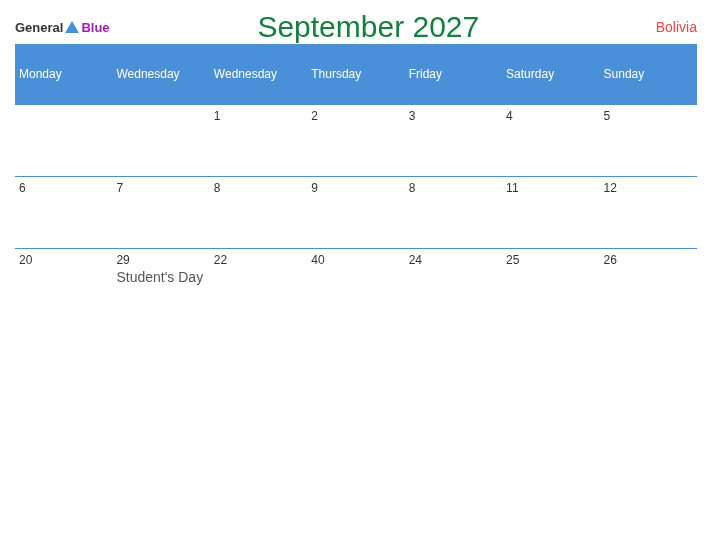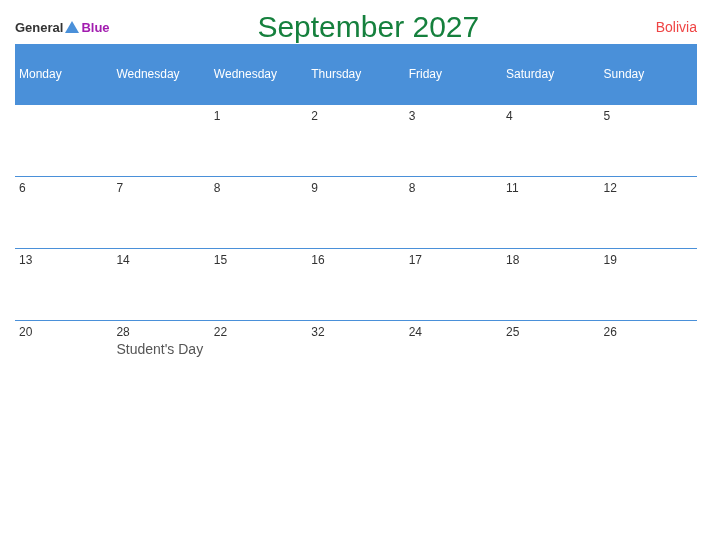--- a/index.html
+++ b/index.html
@@ -167,54 +167,31 @@
           </td>
           <td>
             <span class="day-number">11</span>
           </td>
           <td>
             <span class="day-number">12</span>
           </td>
         </tr>
         <tr>
           <td>
-            <span class="day-number">13</span>
-          </td>
-          <td>
-            <span class="day-number">14</span>
-          </td>
-          <td>
-            <span class="day-number">15</span>
-          </td>
-          <td>
-            <span class="day-number">16</span>
-          </td>
-          <td>
-            <span class="day-number">17</span>
-          </td>
-          <td>
-            <span class="day-number">18</span>
-          </td>
-          <td>
-            <span class="day-number">19</span>
-          </td>
-        </tr>
-        <tr>
-          <td>
             <span class="day-number">20</span>
           </td>
           <td>
-            <span class="day-number">28</span>
+            <span class="day-number">29</span>
             <span class="event-label">Student's Day</span>
           </td>
           <td>
             <span class="day-number">22</span>
           </td>
           <td>
-            <span class="day-number">32</span>
+            <span class="day-number">40</span>
           </td>
           <td>
             <span class="day-number">24</span>
           </td>
           <td>
             <span class="day-number">25</span>
           </td>
           <td>
             <span class="day-number">26</span>
           </td>

